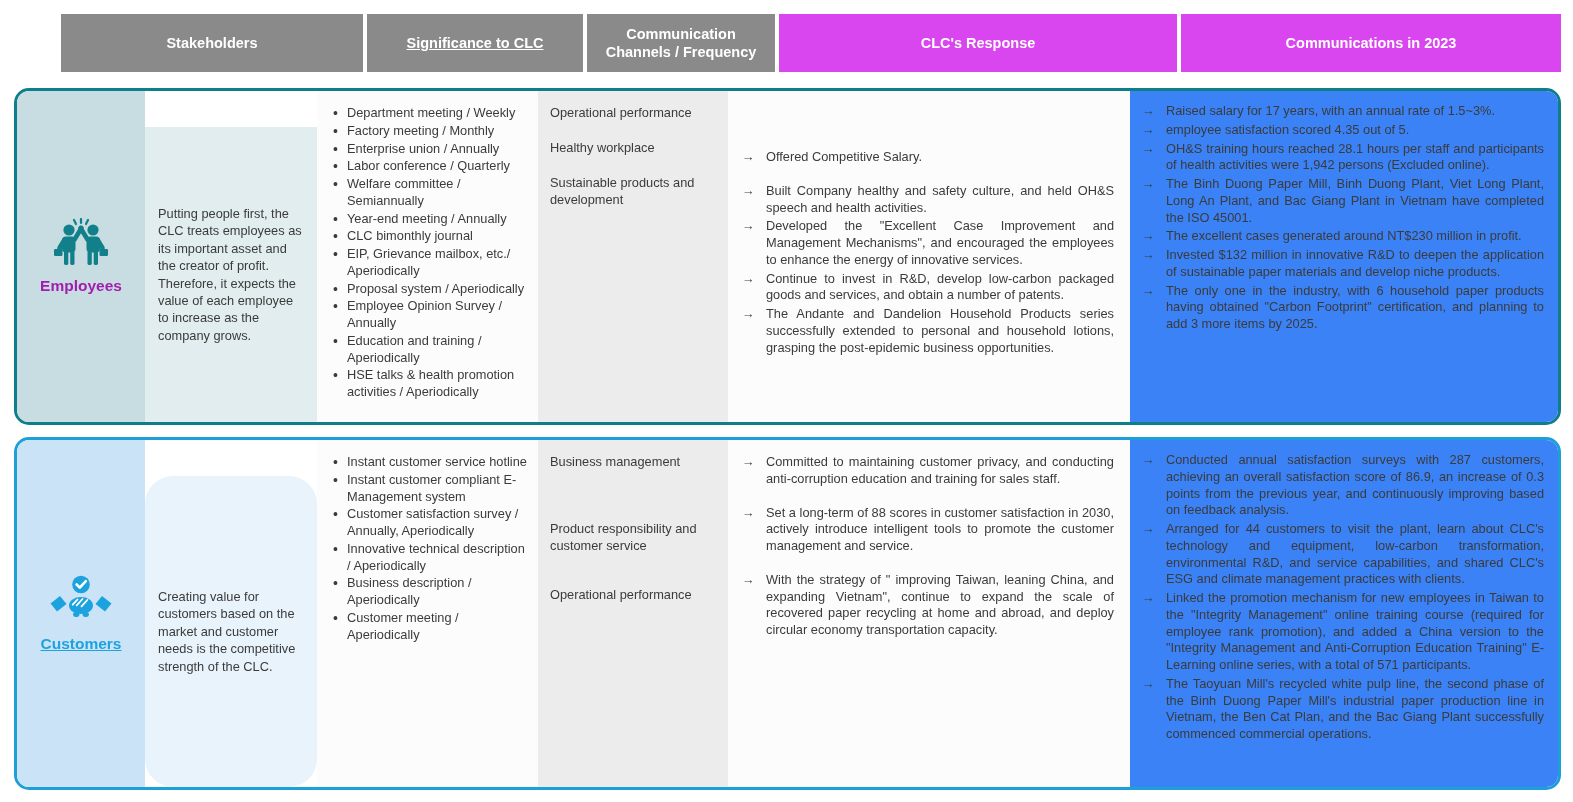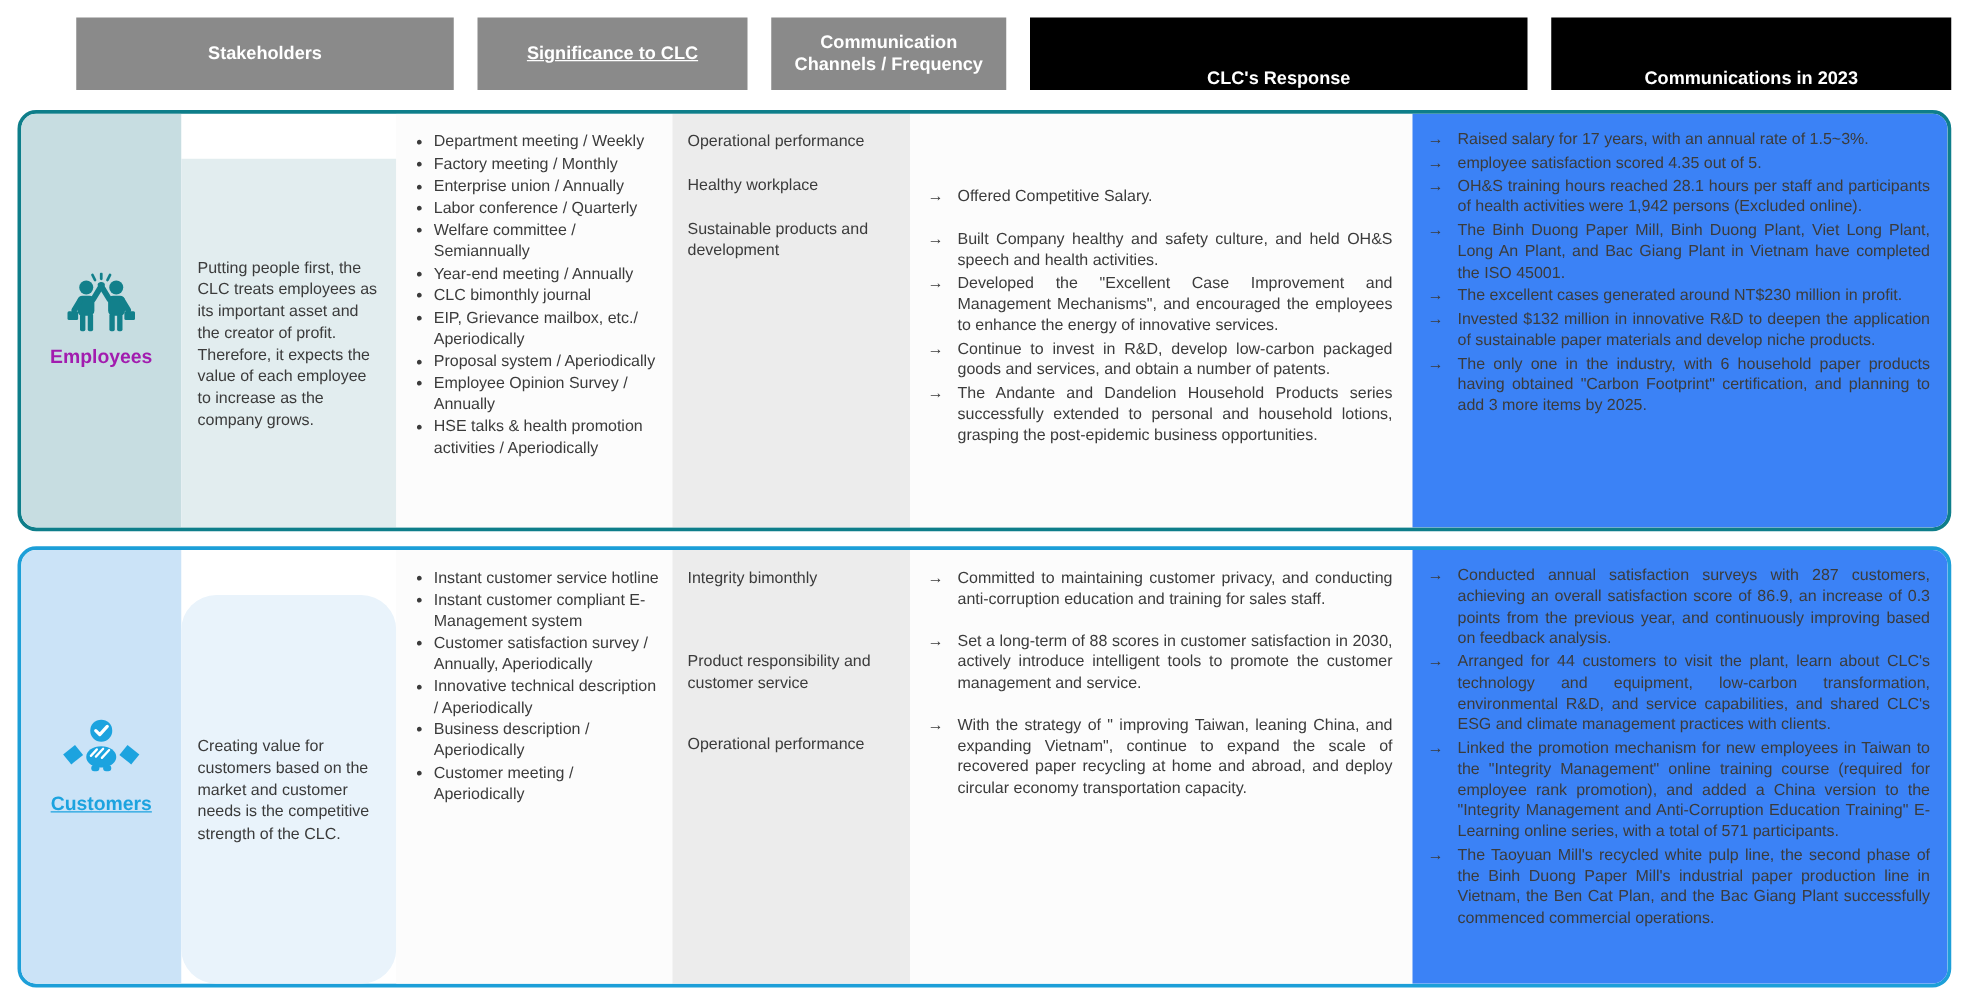--- a/index.html
+++ b/index.html
@@ -1,25 +1,25 @@
 <!DOCTYPE html>
 <html><head>
 <meta charset="utf-8">
 <style>
   * { margin:0; padding:0; box-sizing:border-box; }
   html,body { background:#ffffff; }
   body { width:1573px; height:802px; font-family:"Liberation Sans", sans-serif; color:#3b3b3b; }
   .page { position:relative; width:1573px; height:802px; overflow:hidden; }
 
   
-  .header-row { display:flex; gap:19px; margin:14px 12px 0 14px; height:58px;padding-left:47px; }
+  .header-row { display:flex; gap:4px; margin:14px 12px 0 14px; height:58px;padding-left:47px; }
   .hcell { display:flex; align-items:center; justify-content:center; text-align:center;
            color:#ffffff; font-weight:bold; font-size:14.5px; line-height:1.25; padding:0 10px; }
   .hc-gray  { background:#8a8a8a; }
-  .hc-brown { background:#000000;align-items:flex-end; }
+  .hc-brown { background:#d946ef; }
   .hc1 { width:302px; } .hc2 { width:216px;text-decoration:underline; } .hc3 { width:188px; }
   .hc4 { width:398px; } .hc5 { flex:1; }
 
   
   .card { display:flex; margin:0 12px 0 14px; border-radius:15px; overflow:hidden; }
   .card-teal { margin-top:16px; height:337px; border:3px solid #0e7e8a; }
   .card-blue { margin-top:12px; height:353px; border:3px solid #1d9fd8; }
 
   .cell { overflow:hidden; }
   .icon-cell { width:128px; display:flex; flex-direction:column; align-items:center; justify-content:center; }
@@ -120,20 +120,21 @@
           <li>Department meeting / Weekly</li>
           <li>Factory meeting / Monthly</li>
           <li>Enterprise union / Annually</li>
           <li>Labor conference / Quarterly</li>
           <li>Welfare committee / Semiannually</li>
           <li>Year-end meeting / Annually</li>
           <li>CLC bimonthly journal</li>
           <li>EIP, Grievance mailbox, etc./ Aperiodically</li>
           <li>Proposal system / Aperiodically</li>
           <li>Employee Opinion Survey / Annually</li>
+          <li>Education and training / Aperiodically</li>
           <li>HSE talks &amp; health promotion activities / Aperiodically</li>
         </ul>
     </div>
     <div class="cell topic-cell">
       <ul class="topics">
           <li>Operational performance</li>
           <li>Healthy workplace</li>
           <li>Sustainable products and development</li>
         </ul>
     </div>
@@ -187,21 +188,21 @@
           <li>Instant customer service hotline</li>
           <li>Instant customer compliant E-Management system</li>
           <li>Customer satisfaction survey / Annually, Aperiodically</li>
           <li>Innovative technical description / Aperiodically</li>
           <li>Business description / Aperiodically</li>
           <li>Customer meeting / Aperiodically</li>
         </ul>
     </div>
     <div class="cell topic-cell">
       <ul class="topics">
-          <li>Integrity bimonthly</li>
+          <li>Business management</li>
           <li>Product responsibility and customer service</li>
           <li>Operational performance</li>
         </ul>
     </div>
     <div class="cell resp-cell">
       <ul class="responses">
           <li>Committed to maintaining customer privacy, and conducting anti-corruption education and training for sales staff.</li>
           <li>Set a long-term of 88 scores in customer satisfaction in 2030, actively introduce intelligent tools to promote the customer management and service.</li>
           <li>With the strategy of " improving Taiwan, leaning China, and expanding Vietnam", continue to expand the scale of recovered paper recycling at home and abroad, and deploy circular economy transportation capacity.</li>
         </ul>

